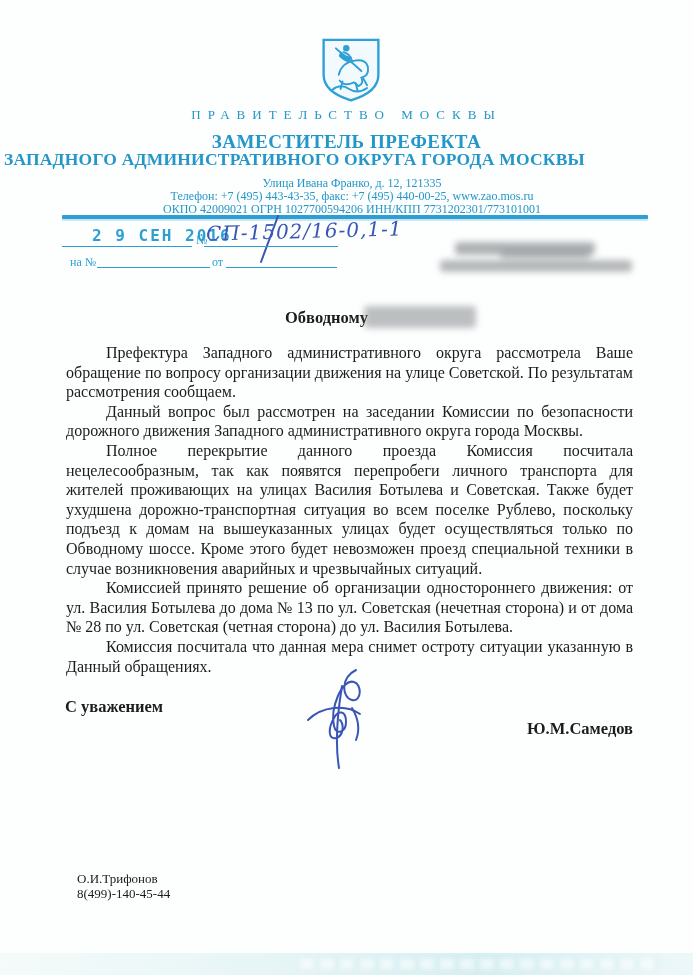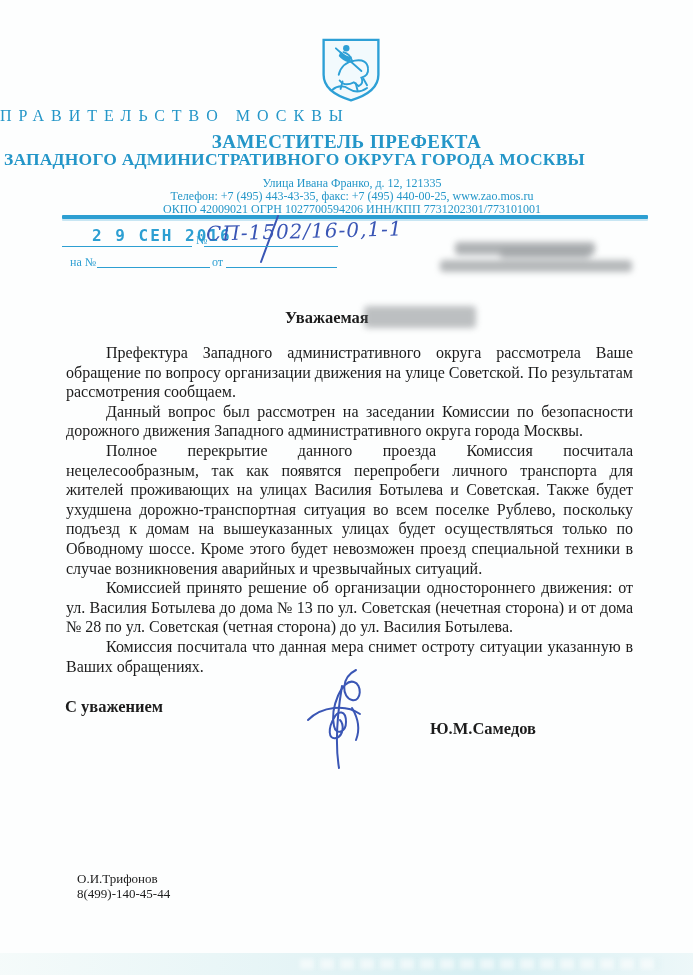--- a/index.html
+++ b/index.html
@@ -11,22 +11,22 @@
   *{box-sizing:border-box;margin:0;padding:0;}
   html,body{background:#e9e9e9;}
   .page{
     position:relative;width:693px;height:975px;margin:0 auto;
     background:#fdfefe;overflow:hidden;
     font-family:"Liberation Serif", serif;color:var(--body-text);
   }
   
   .emblem{position:absolute;left:317px;top:37px;width:68px;height:68px;}
   .org-name{
-    position:absolute;left:0;top:107px;width:693px;
-    color:var(--accent-blue);font-size:16px;font-weight:normal;letter-spacing:7px;
+    position:absolute;left:0;top:107px;width:693px;text-align:center;
+    color:var(--accent-blue);font-size:13px;font-weight:normal;letter-spacing:7px;
   }
   .dept1{
     position:absolute;left:0;top:131px;width:693px;text-align:center;
     color:var(--accent-blue);font-size:19px;font-weight:bold;letter-spacing:.5px;
   }
   .dept2{
     position:absolute;left:0;top:149px;width:589px;text-align:center;
     color:var(--accent-blue);font-size:17.5px;font-weight:bold;letter-spacing:.2px;
   }
   .contacts{
@@ -69,21 +69,21 @@
   .salutation{
     position:absolute;left:285px;top:308px;font-weight:bold;font-size:16.5px;
   }
   .body-text{
     position:absolute;left:66px;top:343px;width:567px;
     font-size:16px;line-height:19.6px;text-align:justify;
   }
   .body-text p{text-indent:40px;margin:0;}
   
   .valediction{position:absolute;left:65px;top:697px;font-weight:bold;font-size:16.5px;}
-  .signer{position:absolute;left:430px;top:719px;width:203px;text-align:left;font-weight:bold;font-size:16.5px;}
+  .signer{position:absolute;left:430px;top:719px;width:203px;text-align:right;font-weight:bold;font-size:16.5px;}
   .signature{position:absolute;left:300px;top:664px;width:100px;height:108px;}
   
   .executor{position:absolute;left:77px;top:871px;font-size:13px;line-height:15px;}
   
   .footer-strip{
     position:absolute;left:0;bottom:0;width:693px;height:22px;
     background:linear-gradient(90deg,
       rgba(198,232,228,.15) 0%,
       rgba(170,220,226,.30) 45%,
       rgba(150,214,224,.38) 70%,
@@ -137,29 +137,29 @@
     <span class="lbl-na">на №</span>
     <span class="lbl-ot">от</span>
   </div>
   <div class="u-line u-na"></div>
   <div class="u-line u-ot"></div>
 
   <div class="blur-bar addr-b1"></div>
   <div class="blur-bar addr-b2"></div>
   <div class="blur-bar addr-b3"></div>
 
-  <div class="salutation">Уважаемая</div>
+  <div class="salutation">Обводному</div>
   <div class="blur-bar name-blur"></div>
 
   <div class="body-text">
     <p>Префектура Западного административного округа рассмотрела Ваше обращение по вопросу организации движения на улице Советской. По результатам рассмотрения сообщаем.</p>
     <p>Данный вопрос был рассмотрен на заседании Комиссии по безопасности дорожного движения Западного административного округа города Москвы.</p>
     <p>Полное перекрытие данного проезда Комиссия посчитала нецелесообразным, так как появятся перепробеги личного транспорта для жителей проживающих на улицах Василия Ботылева и Советская. Также будет ухудшена дорожно-транспортная ситуация во всем поселке Рублево, поскольку подъезд к домам на вышеуказанных улицах будет осуществляться только по Обводному шоссе. Кроме этого будет невозможен проезд специальной техники в случае возникновения аварийных и чрезвычайных ситуаций.</p>
     <p>Комиссией принято решение об организации одностороннего движения: от ул. Василия Ботылева до дома № 13 по ул. Советская (нечетная сторона) и от дома № 28 по ул. Советская (четная сторона) до ул. Василия Ботылева.</p>
-    <p>Комиссия посчитала что данная мера снимет остроту ситуации указанную в Ваших обращениях.</p>
+    <p>Комиссия посчитала что данная мера снимет остроту ситуации указанную в Данный обращениях.</p>
   </div>
 
   <div class="valediction">С уважением</div>
   <svg class="signature" viewBox="0 0 100 108">
     <g stroke="#3a56b5" stroke-width="2" fill="none" stroke-linecap="round">
       <path d="M56,6 C40,14 42,34 52,36 C62,38 62,20 54,18 C42,14 30,44 34,62 C36,72 46,68 46,58 C46,46 38,46 34,54 C28,64 28,76 36,74 C44,72 44,60 40,56"></path>
       <path d="M42,22 C37,52 35,80 39,104"></path>
       <path d="M8,56 C22,42 46,40 60,50"></path>
       <path d="M52,44 C58,54 60,66 56,76"></path>
     </g>

